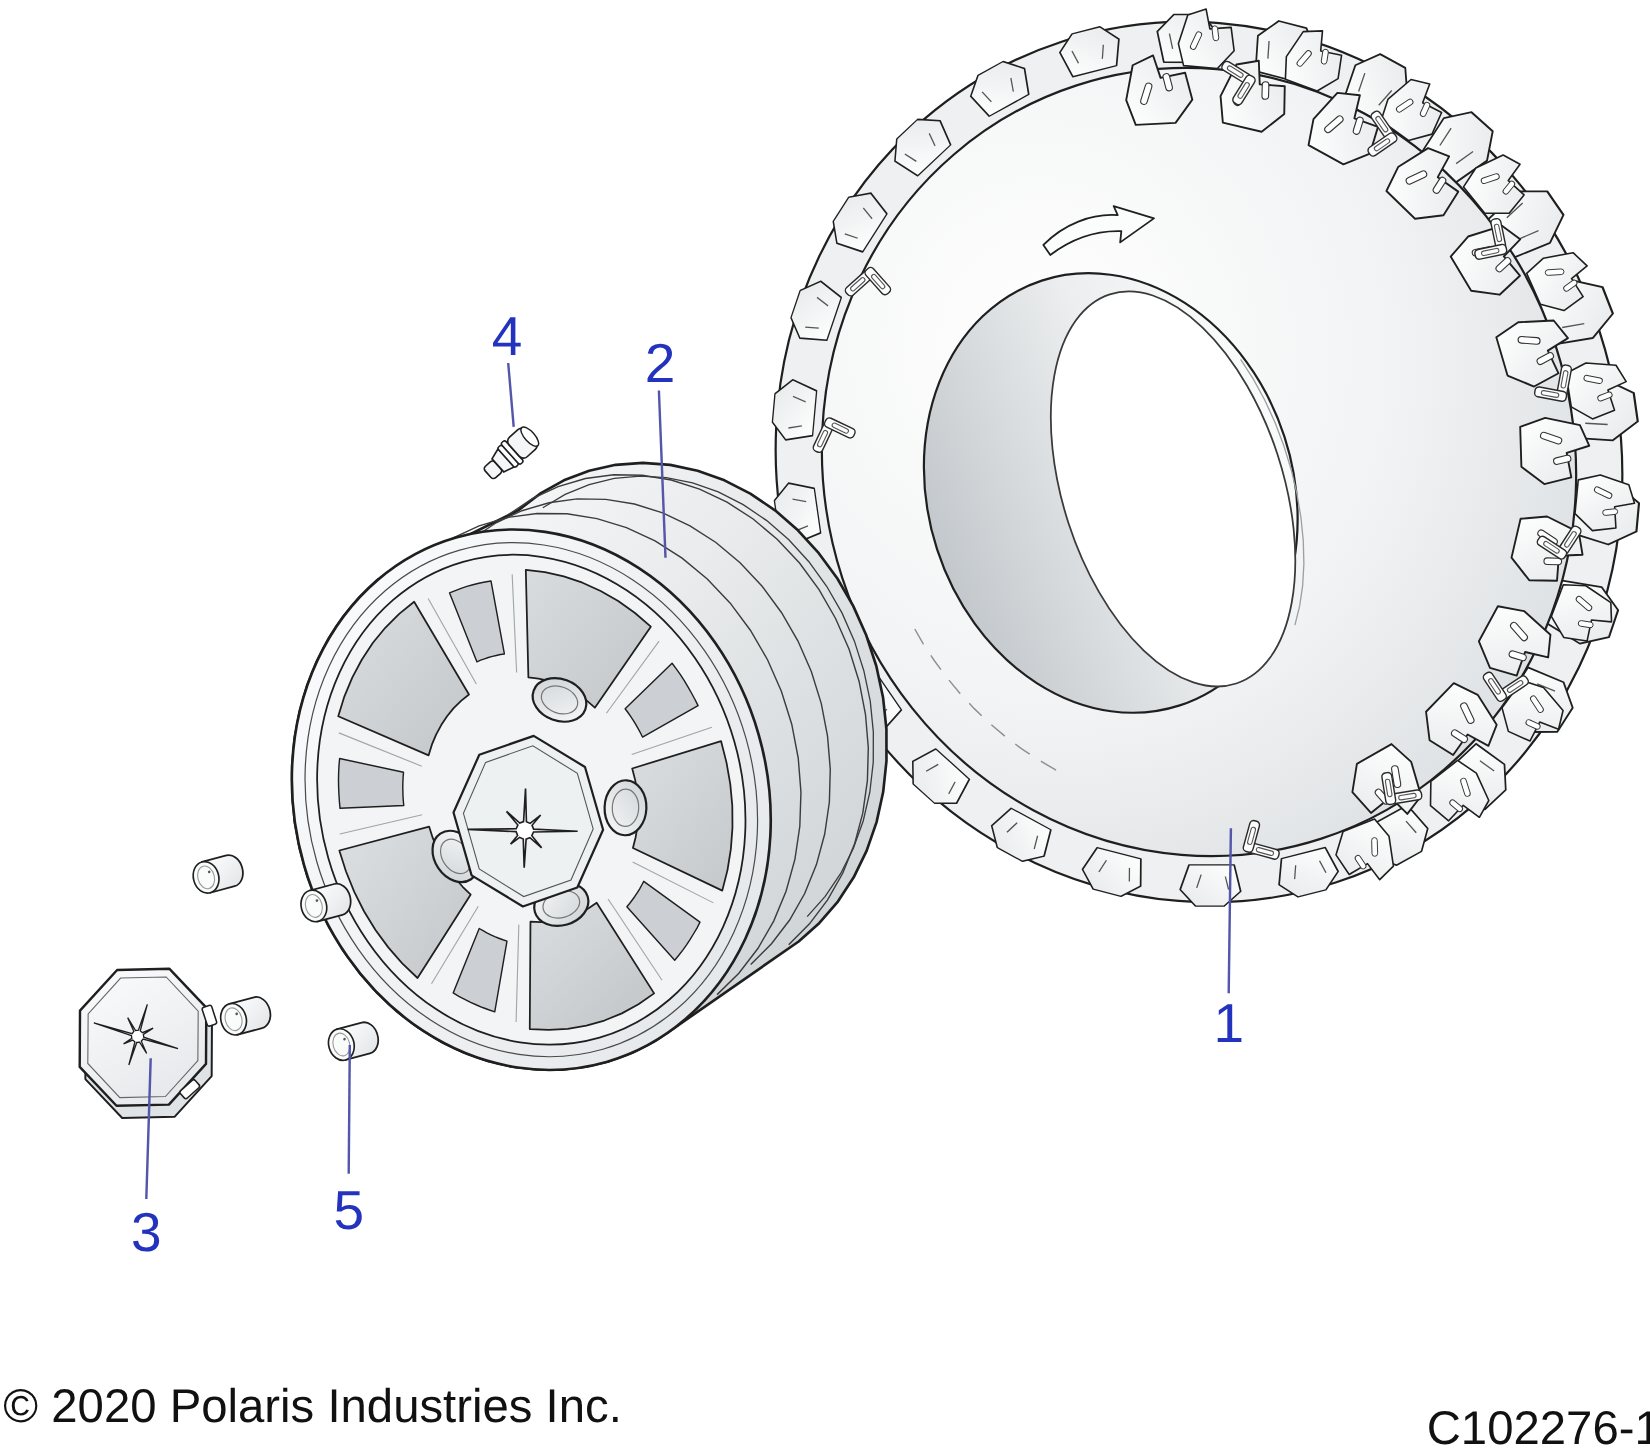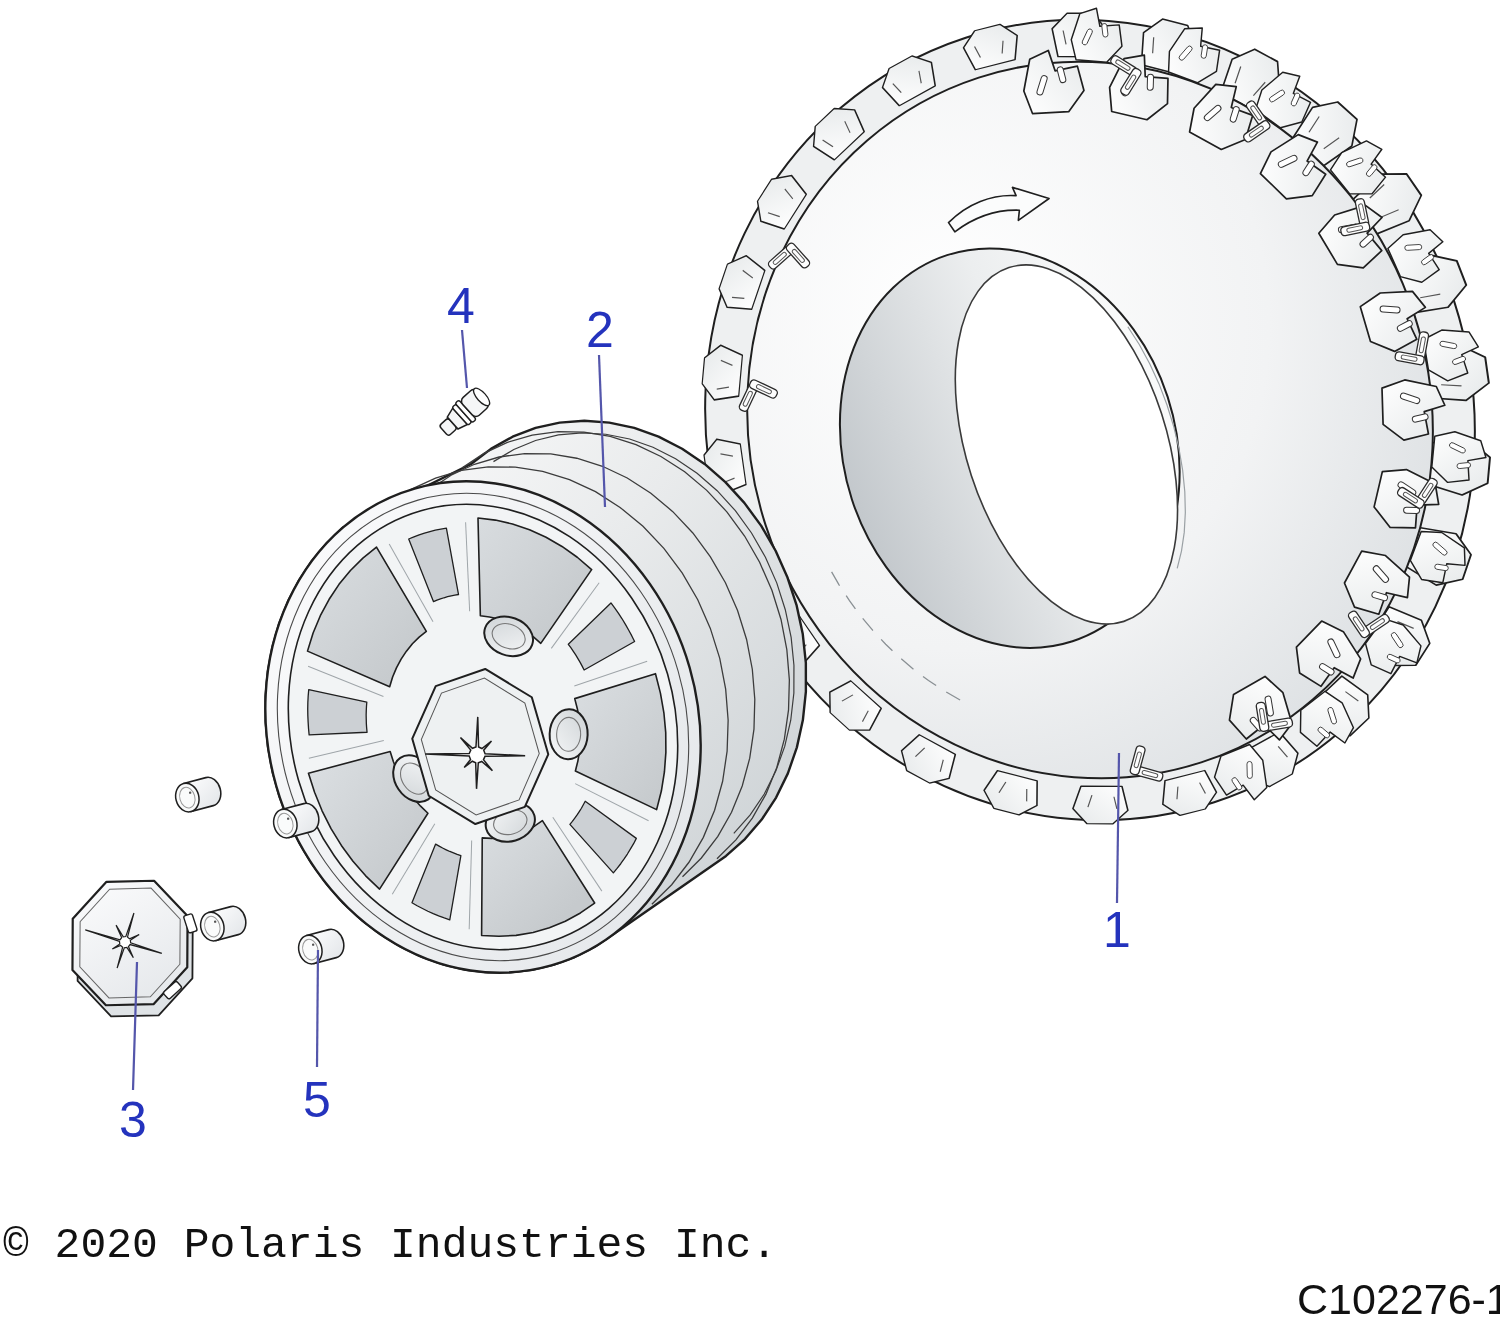--- a/index.html
+++ b/index.html
@@ -3,21 +3,21 @@
 <meta charset="utf-8">
 <style>
   html,body{margin:0;padding:0;background:#ffffff;}
   .stage{position:relative;width:1500px;height:1322px;background:#fff;overflow:hidden;
          font-family:"Liberation Sans",sans-serif;}
   svg{position:absolute;left:0;top:0;}
   #g-leaders line{stroke:var(--leader,#5456ab);stroke-width:2.2;}
   .callout{font-family:"Liberation Sans",sans-serif;font-size:50px;fill:var(--callout,#2433bd);
            text-anchor:middle;}
   .footer-text{position:absolute;font-size:43px;color:#111;line-height:1;white-space:nowrap;}
-  #copyright{left:3px;top:1224px;font-family:Liberation Mono, monospace;}
+  #copyright{left:3px;top:1258px;}
   #partcode{left:1297px;top:1278px;}
 </style>
 </head>
 <body>
 
 <div class="stage">
   <svg width="1500" height="1322" viewBox="0 0 1500 1322">
     <defs>
       <radialGradient id="gSide" cx="35%" cy="30%" r="85%">
         <stop offset="0%" stop-color="#ffffff"></stop>

